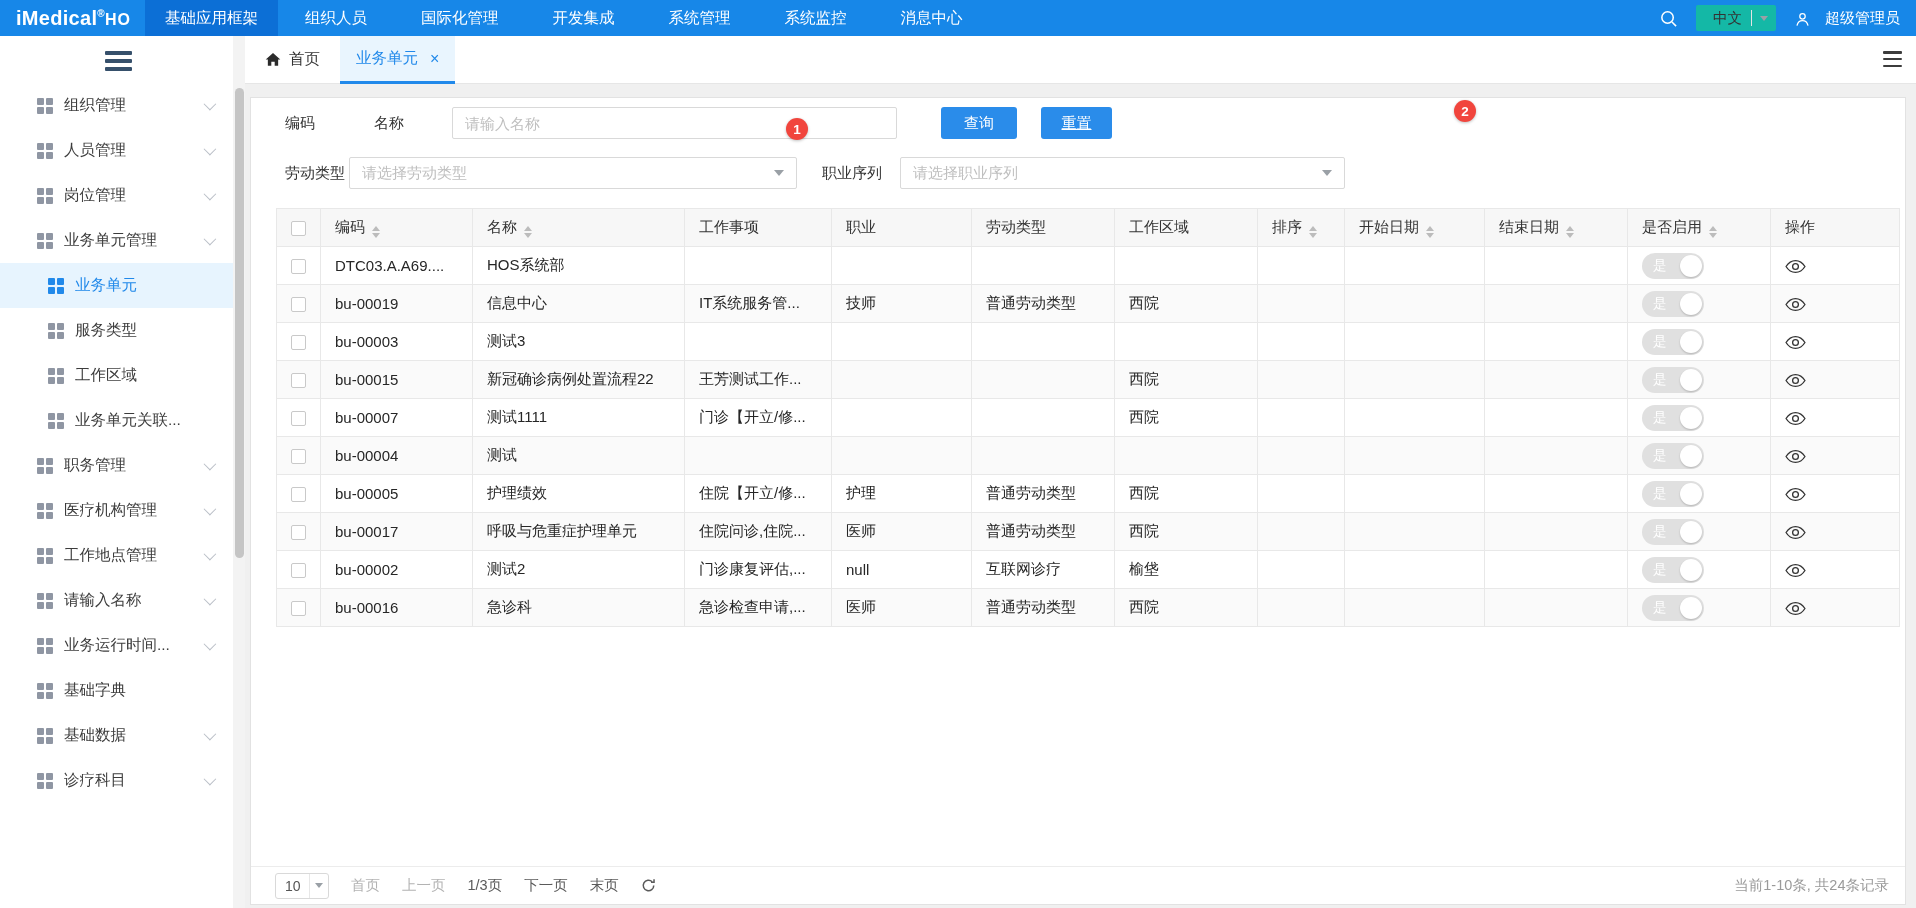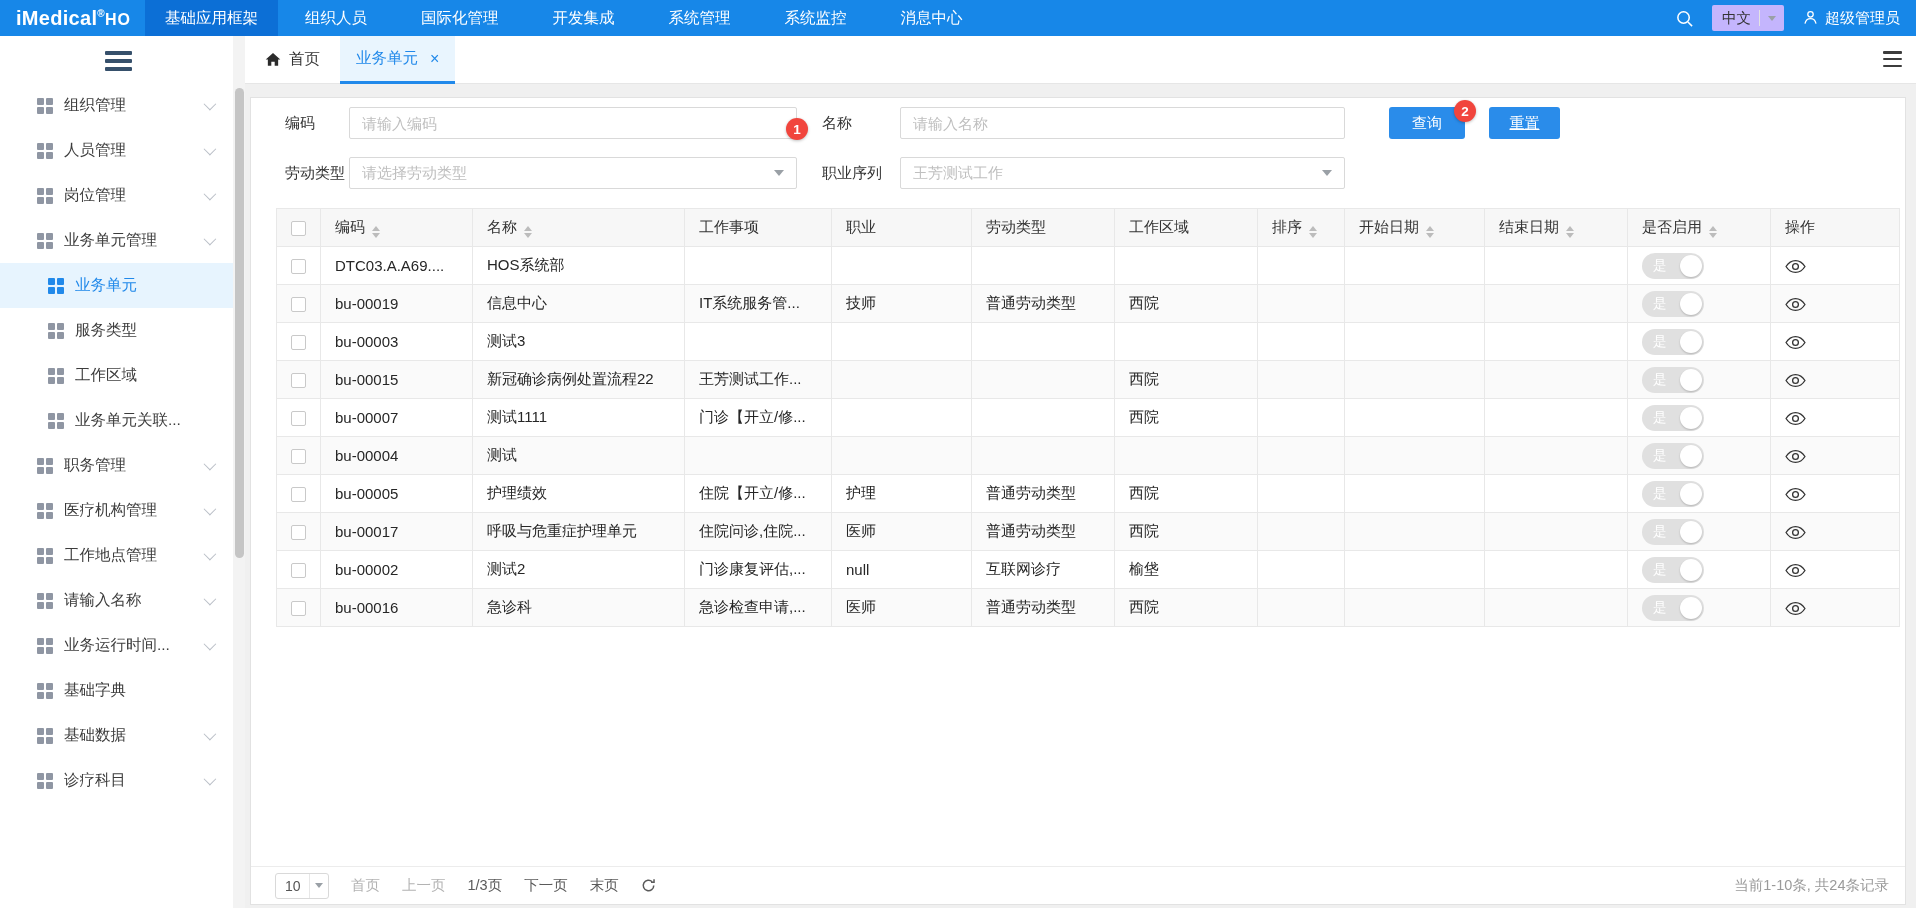--- a/index.html
+++ b/index.html
@@ -9,26 +9,26 @@
 
   
   .topbar { flex:0 0 36px; background:#1787e8; color:#fff; display:flex; align-items:center; }
   .logo { font-weight:bold; font-size:20px; padding:0 14px 0 16px; white-space:nowrap; letter-spacing:.3px; }
   .logo sup { font-size:10px; }
   .logo .ho { font-size:16px; letter-spacing:1px; }
   .module { background:#0c6fd6; height:36px; line-height:36px; padding:0 20px; font-size:15.5px; }
   .topnav { display:flex; height:36px; }
   .topnav-item { line-height:36px; padding:0 27px; font-size:15.5px; cursor:pointer; white-space:nowrap; }
   .topbar-right { margin-left:auto; display:flex; align-items:center; gap:18px; padding-right:16px; }
-  .lang-select { background:#c4b5fd; color:#333; height:26px; width:72px; border-radius:2px;
-    display:flex; align-items:center; font-size:14.5px; padding-left:10px; cursor:pointer; }
+  .lang-select { background:#14b8a6; color:#333; height:26px; width:80px; border-radius:2px;
+    display:flex; align-items:center; font-size:14.5px; padding-left:17px; cursor:pointer; }
   .lang-select .dd-arrow { margin-left:auto; margin-right:8px; border-left:4.5px solid transparent;
     border-right:4.5px solid transparent; border-top:5.5px solid #9aa0a6; width:0; height:0; }
   .lang-select .divider { width:1px; height:16px; background:#e3e3e3; margin-left:auto; }
-  .user { display:flex; align-items:flex-start; gap:6px; font-size:15px; cursor:pointer; white-space:nowrap; }
+  .user { display:flex; align-items:flex-end; gap:14px; font-size:15px; cursor:pointer; white-space:nowrap; }
 
   
   .main { flex:1; display:flex; min-height:0; }
 
   
   .sidebar { flex:0 0 245px; position:relative; background:#fff; overflow:hidden; }
   .hamburger { width:27px; height:20px; margin:15px 0 12px 105px; display:flex; flex-direction:column;
     justify-content:space-between; cursor:pointer; }
   .hamburger i { display:block; height:4px; background:#36506b; border-radius:1px; }
   .side-item { height:45px; display:flex; align-items:center; padding-left:37px; font-size:15.5px;
@@ -378,35 +378,34 @@
             <i></i>
             <i></i>
           </div>
       </div>
 
       <div class="panel">
 
         <div class="filters">
           <div class="f-row">
             <label class="f-label">编码</label>
-            <input class="f-input" placeholder="请输入编码" style="">
             <label class="f-label f-label2">名称</label>
             <input class="f-input w2" placeholder="请输入名称" style="">
             <button class="btn btn-search">查询</button>
             <button class="btn btn-reset">重置</button>
           </div>
           <div class="f-row">
             <label class="f-label">劳动类型</label>
             <div class="f-select">
               <span>请选择劳动类型</span>
               <span class="dd-arrow"></span>
             </div>
             <label class="f-label f-label2">职业序列</label>
             <div class="f-select w2">
-              <span>王芳测试工作</span>
+              <span>请选择职业序列</span>
               <span class="dd-arrow"></span>
             </div>
           </div>
           <div class="badge badge1">1</div>
           <div class="badge badge2">2</div>
         </div>
 
         <div class="table-wrap">
           <table>
             <colgroup>

